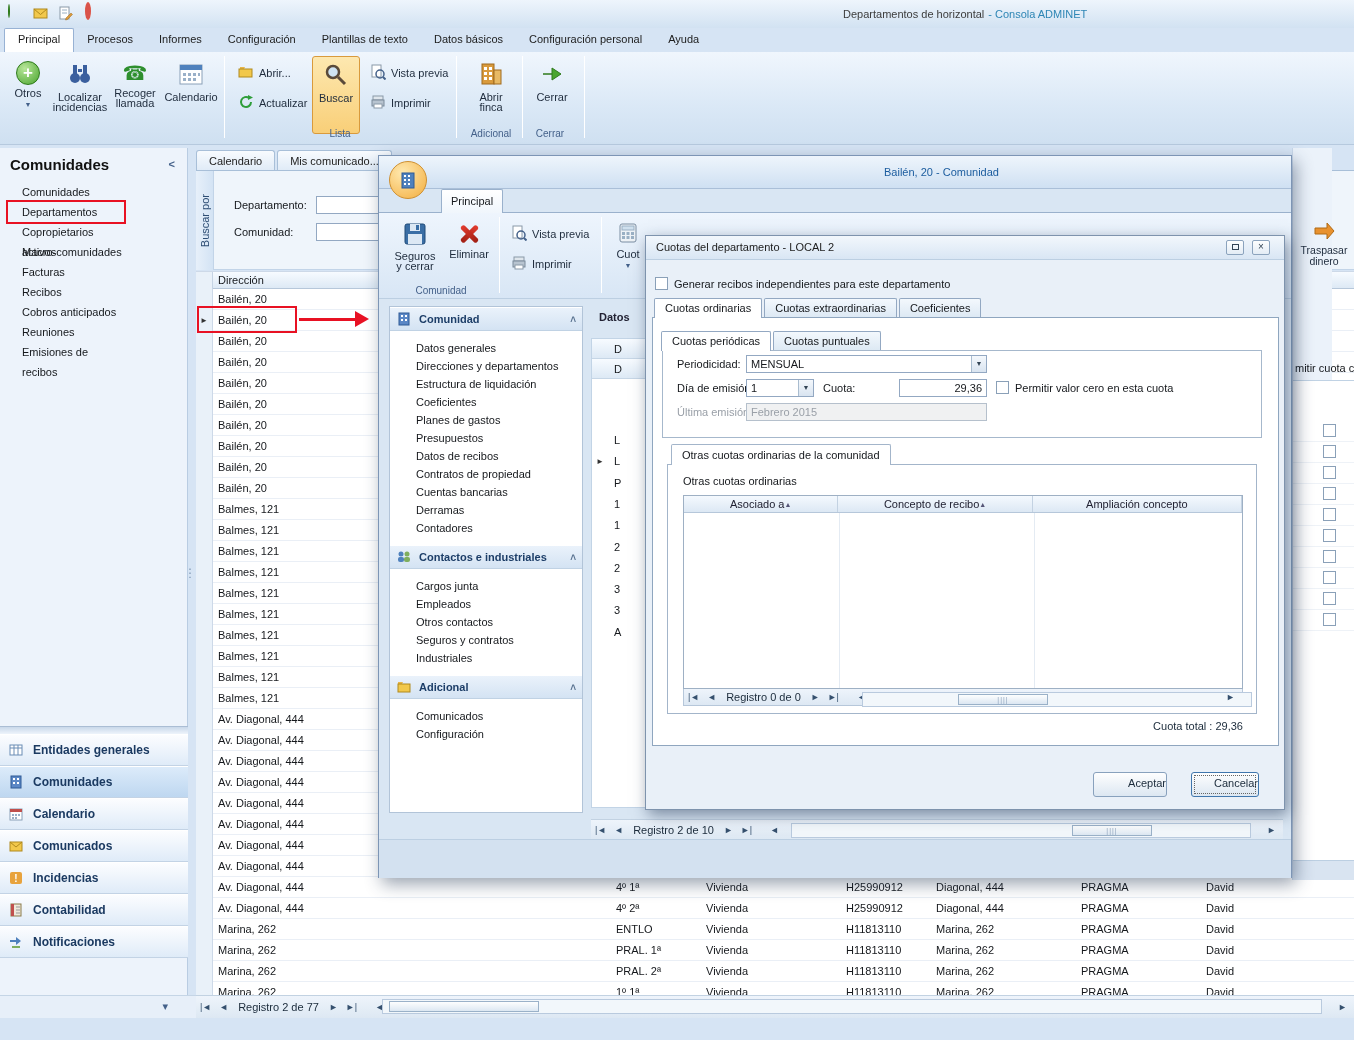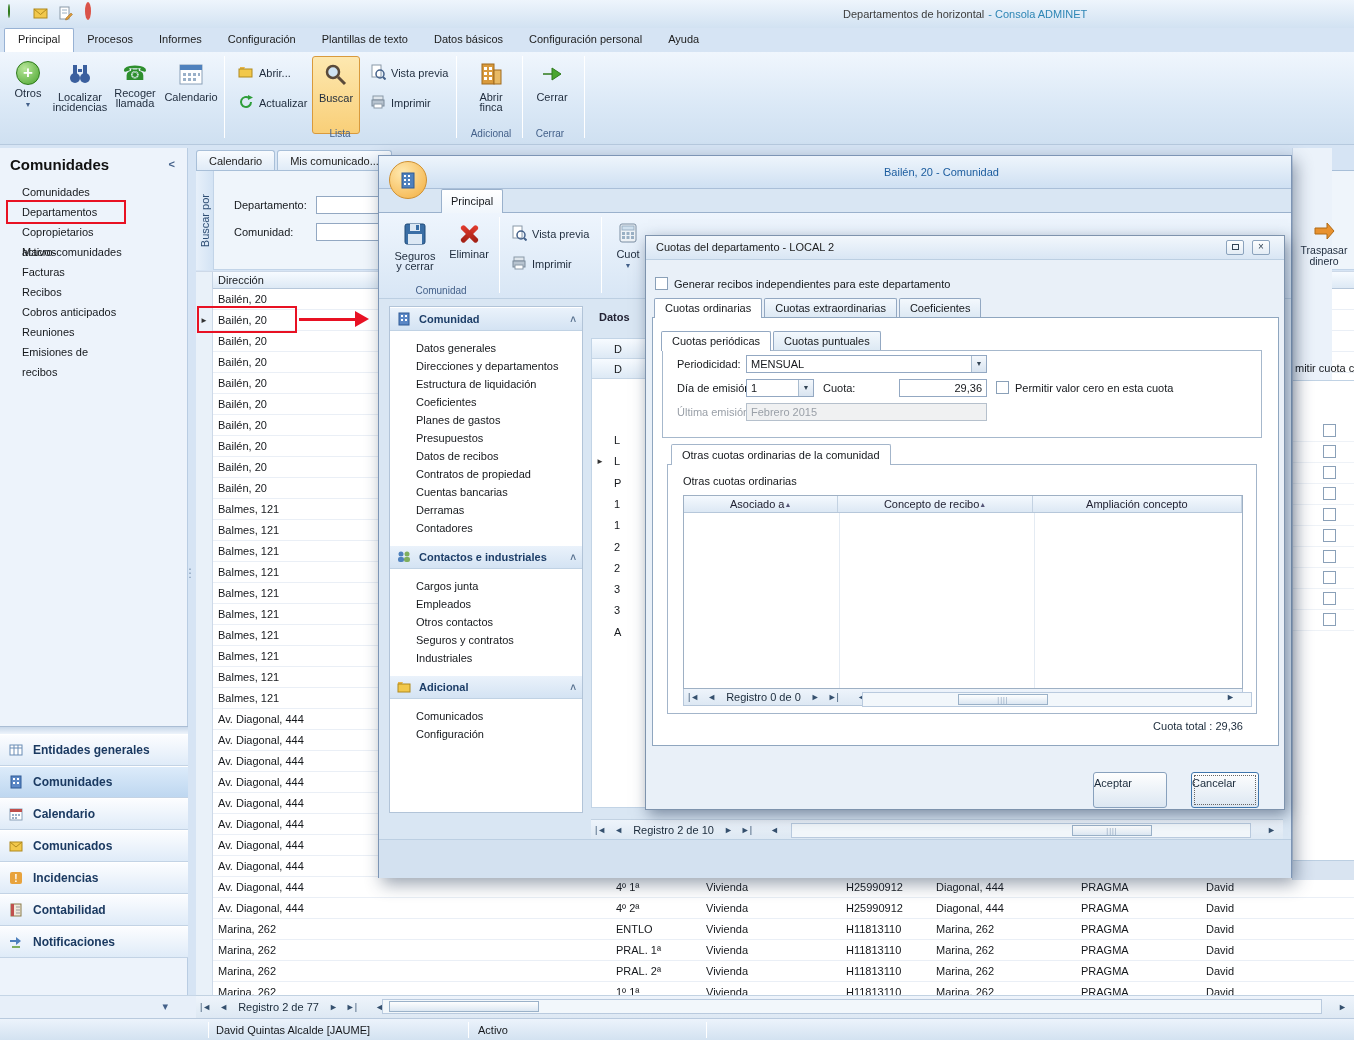--- a/index.html
+++ b/index.html
@@ -121,21 +121,21 @@
 .graylab{color:#9aa0a8}
 #d2-grouptab{position:absolute;left:25px;top:208px;height:21px;padding:4px 10px 0;background:#fff;border:1px solid #a3b5ca;border-bottom:none;border-radius:2px 2px 0 0;z-index:2}
 #d2-groupbox{position:absolute;left:21px;top:228px;width:590px;height:250px;border:1px solid #a3b5ca;background:#fff}
 #d2-grid{position:absolute;left:37px;top:259px;width:560px;height:194px;border:1px solid #9eb0c4;background:#fff}
 #d2-gridhead{position:absolute;left:0;top:0;width:100%;height:17px;display:flex;background:linear-gradient(#f4f9fe,#dce8f4);border-bottom:1px solid #b6c7da}
 .ghcell{border-right:1px solid #c3d2e2;padding:0 6px;display:flex;align-items:center;justify-content:center;font-size:11px;color:#223}
 .sortarr{font-size:7px;color:#557}
 .gcol{position:absolute;top:17px;bottom:0;width:1px;background:#e4ebf3}
 #d2-recnav{left:37px;top:453px;width:560px;height:17px;border:1px solid #b6c7da;border-top:none}
 #d2-total{position:absolute;left:350px;top:484px;width:247px;text-align:right;color:#1a2a3a}
-.dlgbtn{position:absolute;top:536px;height:36px;background:linear-gradient(#fefefe,#dce7f2);border:1px solid #88a1bd;border-radius:3px;text-align:left;line-height:20px;font-size:11px;color:#1a2a3a}
+.dlgbtn{position:absolute;top:536px;height:25px;background:linear-gradient(#fefefe,#dce7f2);border:1px solid #88a1bd;border-radius:3px;text-align:right;line-height:20px;font-size:11px;color:#1a2a3a}
 #btn-aceptar{left:447px;width:74px}
 #btn-cancelar{left:545px;width:68px;border-color:#3f76ad;outline:1px dotted #666;outline-offset:-4px}
 
 #ann-row-box{position:absolute;left:197px;top:306px;width:100px;height:27px;border:2px solid #e81123;z-index:30}
 #ann-arrow-line{position:absolute;left:299px;top:318px;width:56px;height:3px;background:#e81123;z-index:30}
 #ann-arrow-head{position:absolute;left:355px;top:311px;width:0;height:0;border-top:8px solid transparent;border-bottom:8px solid transparent;border-left:14px solid #e81123;z-index:30}
 </style>
 </head>
 <body>
 
@@ -939,25 +939,18 @@
         <div class="rntrack" style="left: 178px; width: 390px;">
           <div class="rnthumb" style="left: 95px; width: 90px;">||||</div>
         </div>
         <div class="vcr rnright">►</div>
       </div>
     <div id="d2-total">Cuota total : 29,36</div>
     <div class="dlgbtn" id="btn-aceptar">Aceptar</div>
     <div class="dlgbtn" id="btn-cancelar">Cancelar</div>
   </div>
 
-  <div id="statusbar">
-    <span class="sdiv" style="left:208px"></span>
-    <span style="left:216px">David Quintas Alcalde [JAUME]</span>
-    <span class="sdiv" style="left:468px"></span>
-    <span style="left:478px">Activo</span>
-    <span class="sdiv" style="left:706px"></span>
-  </div>
 
   <div id="ann-row-box"></div>
   <div id="ann-arrow-line"></div>
   <div id="ann-arrow-head"></div>
 
 </div>
 
 </body></html>

